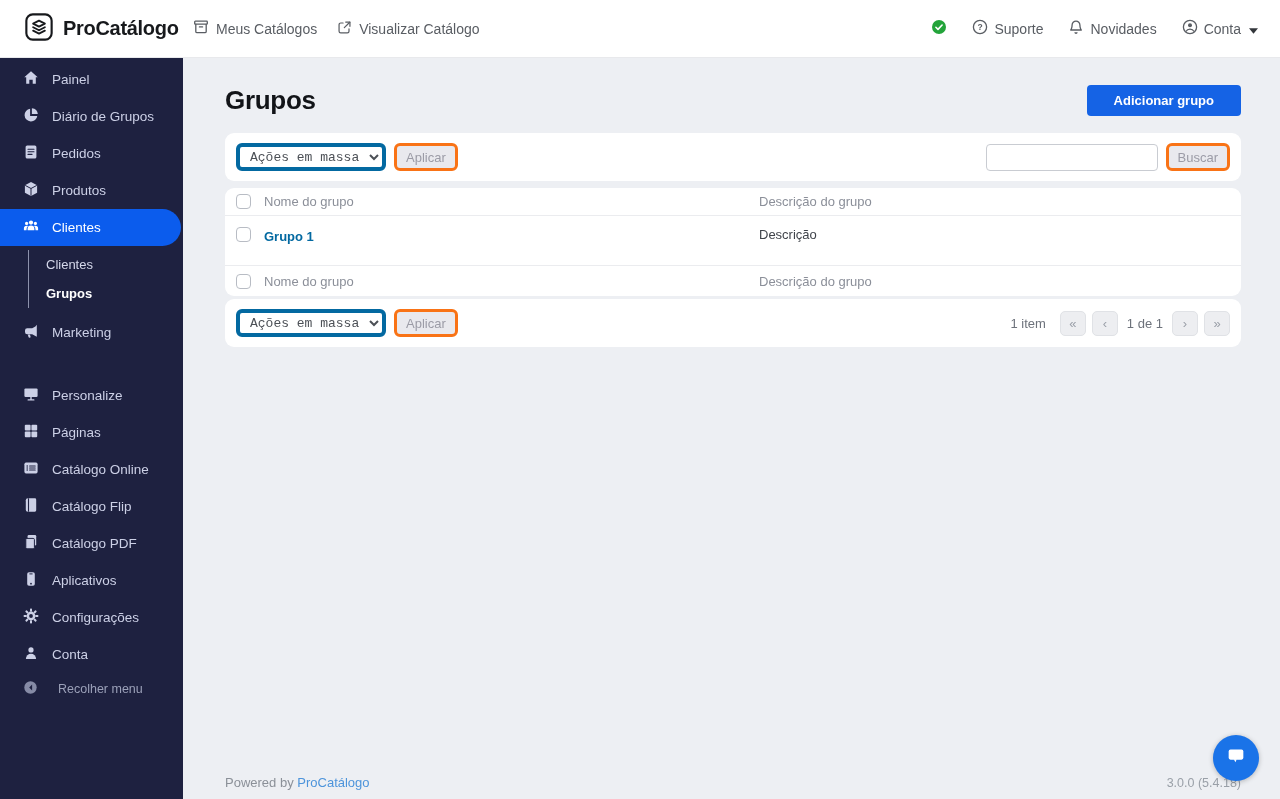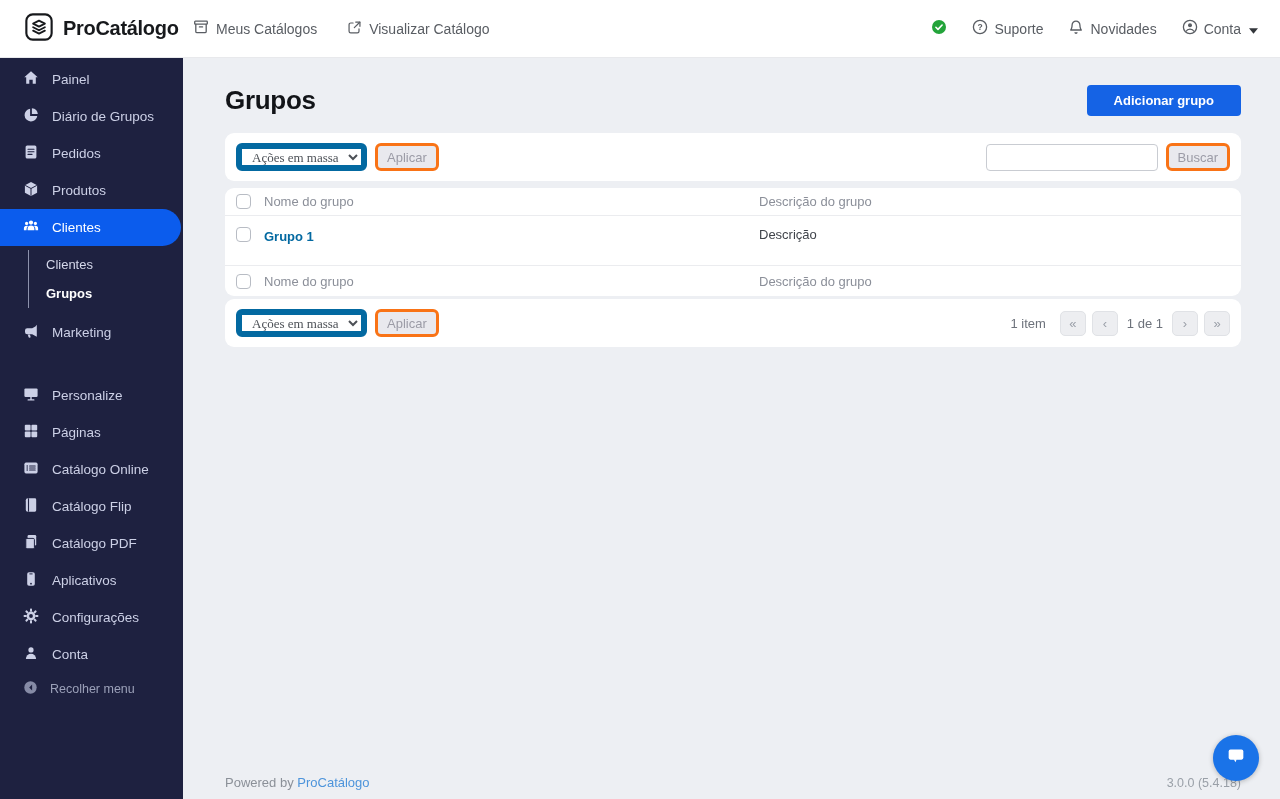--- a/index.html
+++ b/index.html
@@ -4,21 +4,21 @@
 <style>
   * { margin:0; padding:0; box-sizing:border-box; }
   html,body { width:1280px; height:799px; overflow:hidden;
     font-family:"Liberation Sans", sans-serif; background:#edeff3; }
 
   
   .topbar { height:58px; background:#fff; border-bottom:1px solid #e8e9ec;
     display:flex; align-items:center; padding:0 22px 0 24px; }
   .brand { display:flex; align-items:center; gap:9px; width:159px; cursor:pointer; }
   .brand-text { font-size:20px; font-weight:700; color:#17191c; letter-spacing:-.3px; }
-  .topnav { display:flex; gap:30px; margin-left:10px; }
+  .topnav { display:flex; gap:20px; margin-left:10px; }
   .topnav-item { display:flex; align-items:center; gap:7px; color:#595d63;
     font-size:14px; cursor:pointer; }
   .topbar-right { margin-left:auto; display:flex; align-items:center; gap:25px; }
   .topbar-right .topnav-item { gap:6px; }
   .caret { margin-left:2px; }
 
   
   .layout { display:flex; height:741px; }
 
   
@@ -26,41 +26,41 @@
     display:flex; flex-direction:column; }
   .side-item { display:flex; align-items:center; gap:13px; height:37px;
     padding-left:23px; color:#ccd0e6; font-size:13.5px; cursor:pointer; flex:none; }
   .side-item svg { width:16px; height:16px; flex:none; }
   .side-item.active { background:#0b5ced; color:#fff; width:181px;
     border-radius:0 24px 24px 0; }
   .submenu { margin:4px 0 6px 28px; border-left:1.5px solid #8d92ac; padding:0; }
   .submenu-item { padding:7px 0 7px 17px; font-size:13px; color:#d5d8ea; cursor:pointer; }
   .submenu-item.active { font-weight:700; color:#fff; }
   .side-gap { height:26px; flex:none; }
-  .collapse-item { display:flex; align-items:center; gap:12px; padding-left:23px;
+  .collapse-item { display:flex; align-items:center; gap:20px; padding-left:23px;
     height:32px; color:#9ba0b8; font-size:12.5px; cursor:pointer; }
   .collapse-item svg { width:15px; height:15px; }
 
   
   .main { flex:1; background:#edeff3; position:relative; display:flex;
     flex-direction:column; padding:0 39px 0 42px; }
   .page-head { display:flex; justify-content:space-between; align-items:center;
     margin-top:27px; margin-bottom:17px; }
   .page-title { font-size:26px; font-weight:700; color:#121418; letter-spacing:-.3px; }
   .btn-primary { background:#1563e5; color:#fff; font-size:13px; font-weight:700;
     border:none; border-radius:4px; padding:8px 27px; cursor:pointer;
     font-family:Liberation Sans, sans-serif; }
 
   .card { background:#fff; border-radius:9px; }
   .toolbar { display:flex; justify-content:space-between; align-items:center;
     padding:10px 11px; margin-bottom:7px; }
   .ctl-group { display:flex; align-items:center; gap:8px; }
-  select.bulk { height:28px; border:6px solid #0369a1; border-radius:6px;
+  select.bulk { height:28px; border:4px solid #0369a1; border-radius:6px;
     font-size:13px; color:#4c5056; padding:0 6px; background:#fff;
-    font-family:Liberation Serif, serif; }
+    font-family:Liberation Mono, monospace; }
   .btn-muted { height:28px; background:#e9e9ee; border:3px solid #f97316;
     border-radius:6px; color:#9b9ba6; font-size:13px; padding:0 9px; cursor:pointer;
     font-family:"Liberation Sans", sans-serif; }
   .search-input { height:27px; width:172px; border:1px solid #c9ccd2;
     border-radius:4px; padding:0 8px; font-size:13px; outline:none;
     font-family:"Liberation Sans", sans-serif; }
 
   .table-card { margin-bottom:3px; overflow:hidden; }
   .trow { display:flex; align-items:center; padding:0 11px;
     border-bottom:1px solid #ebecef; }

